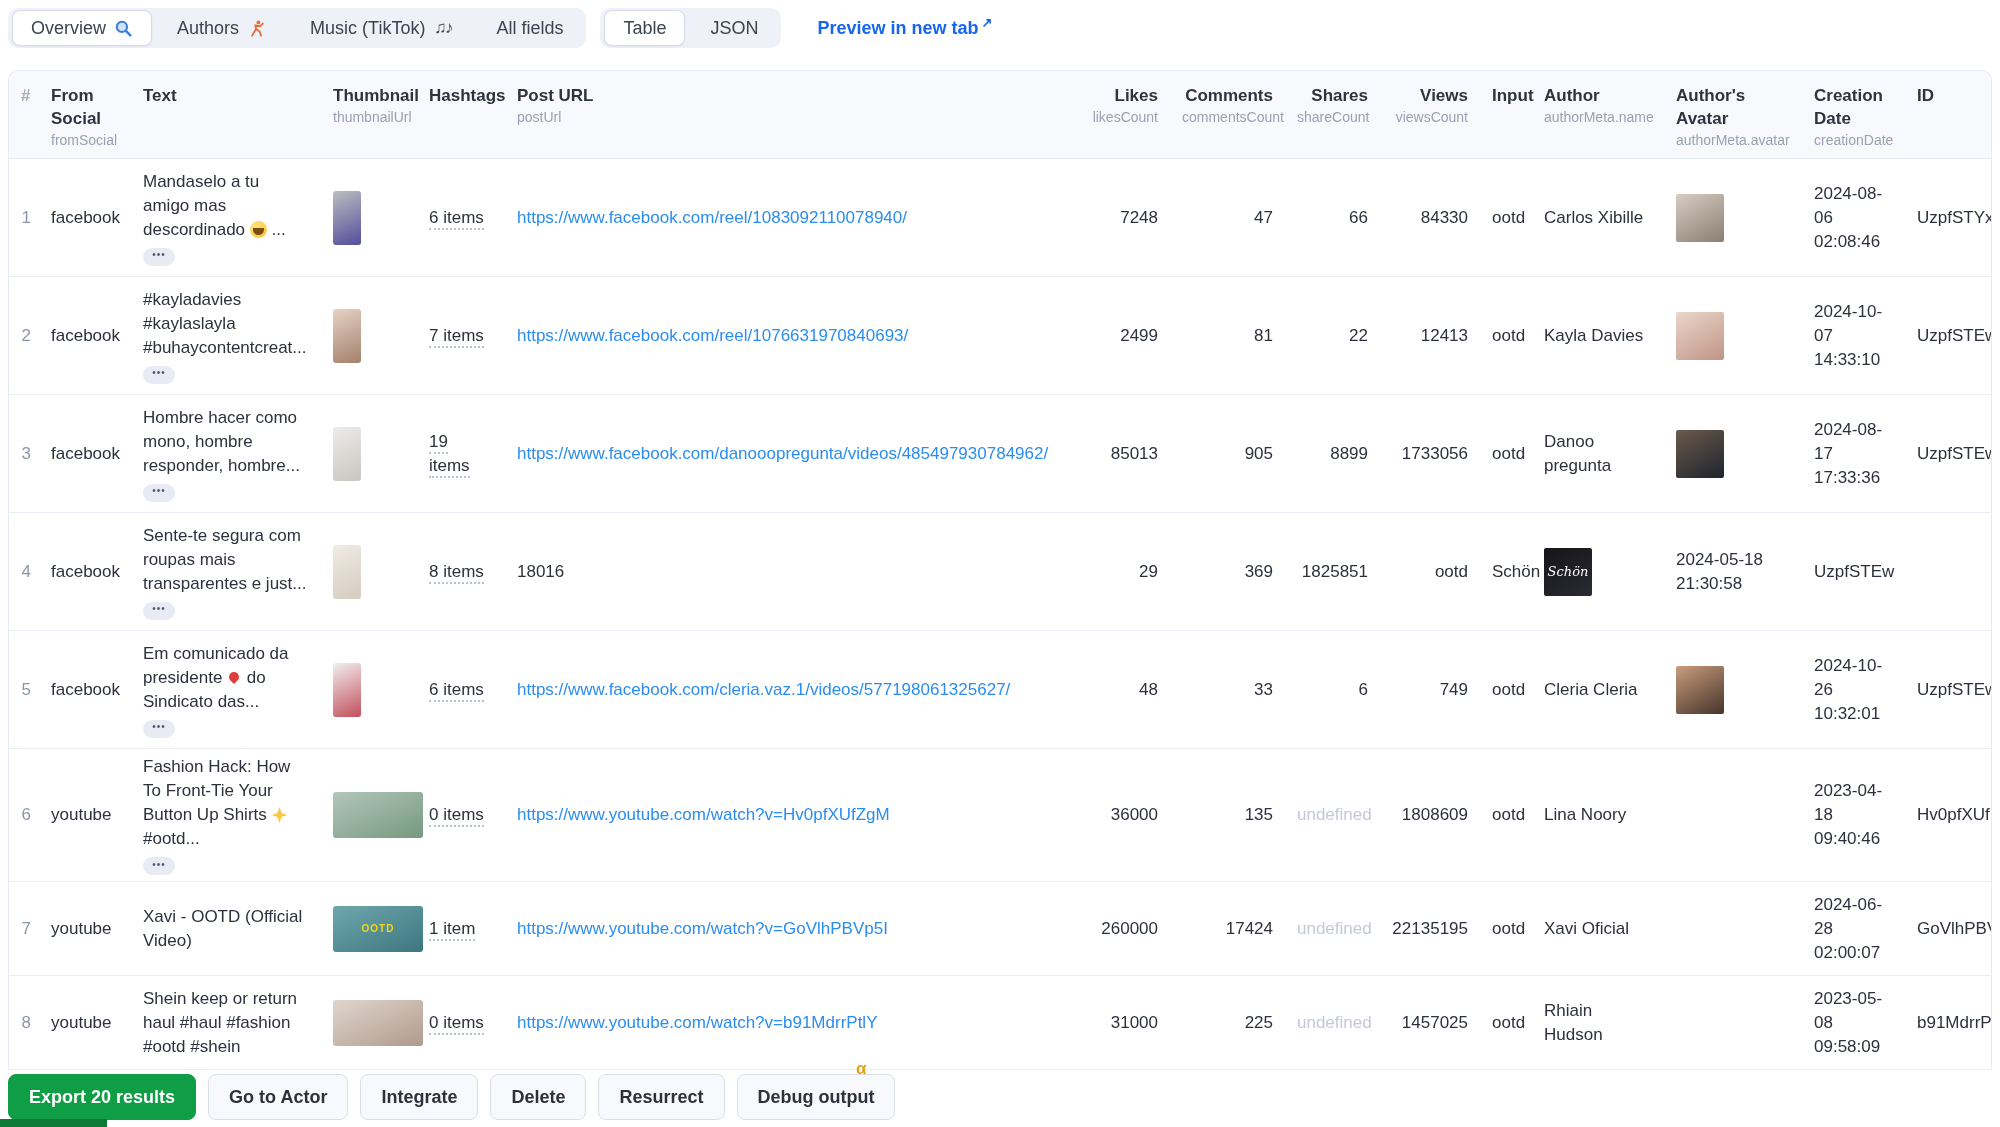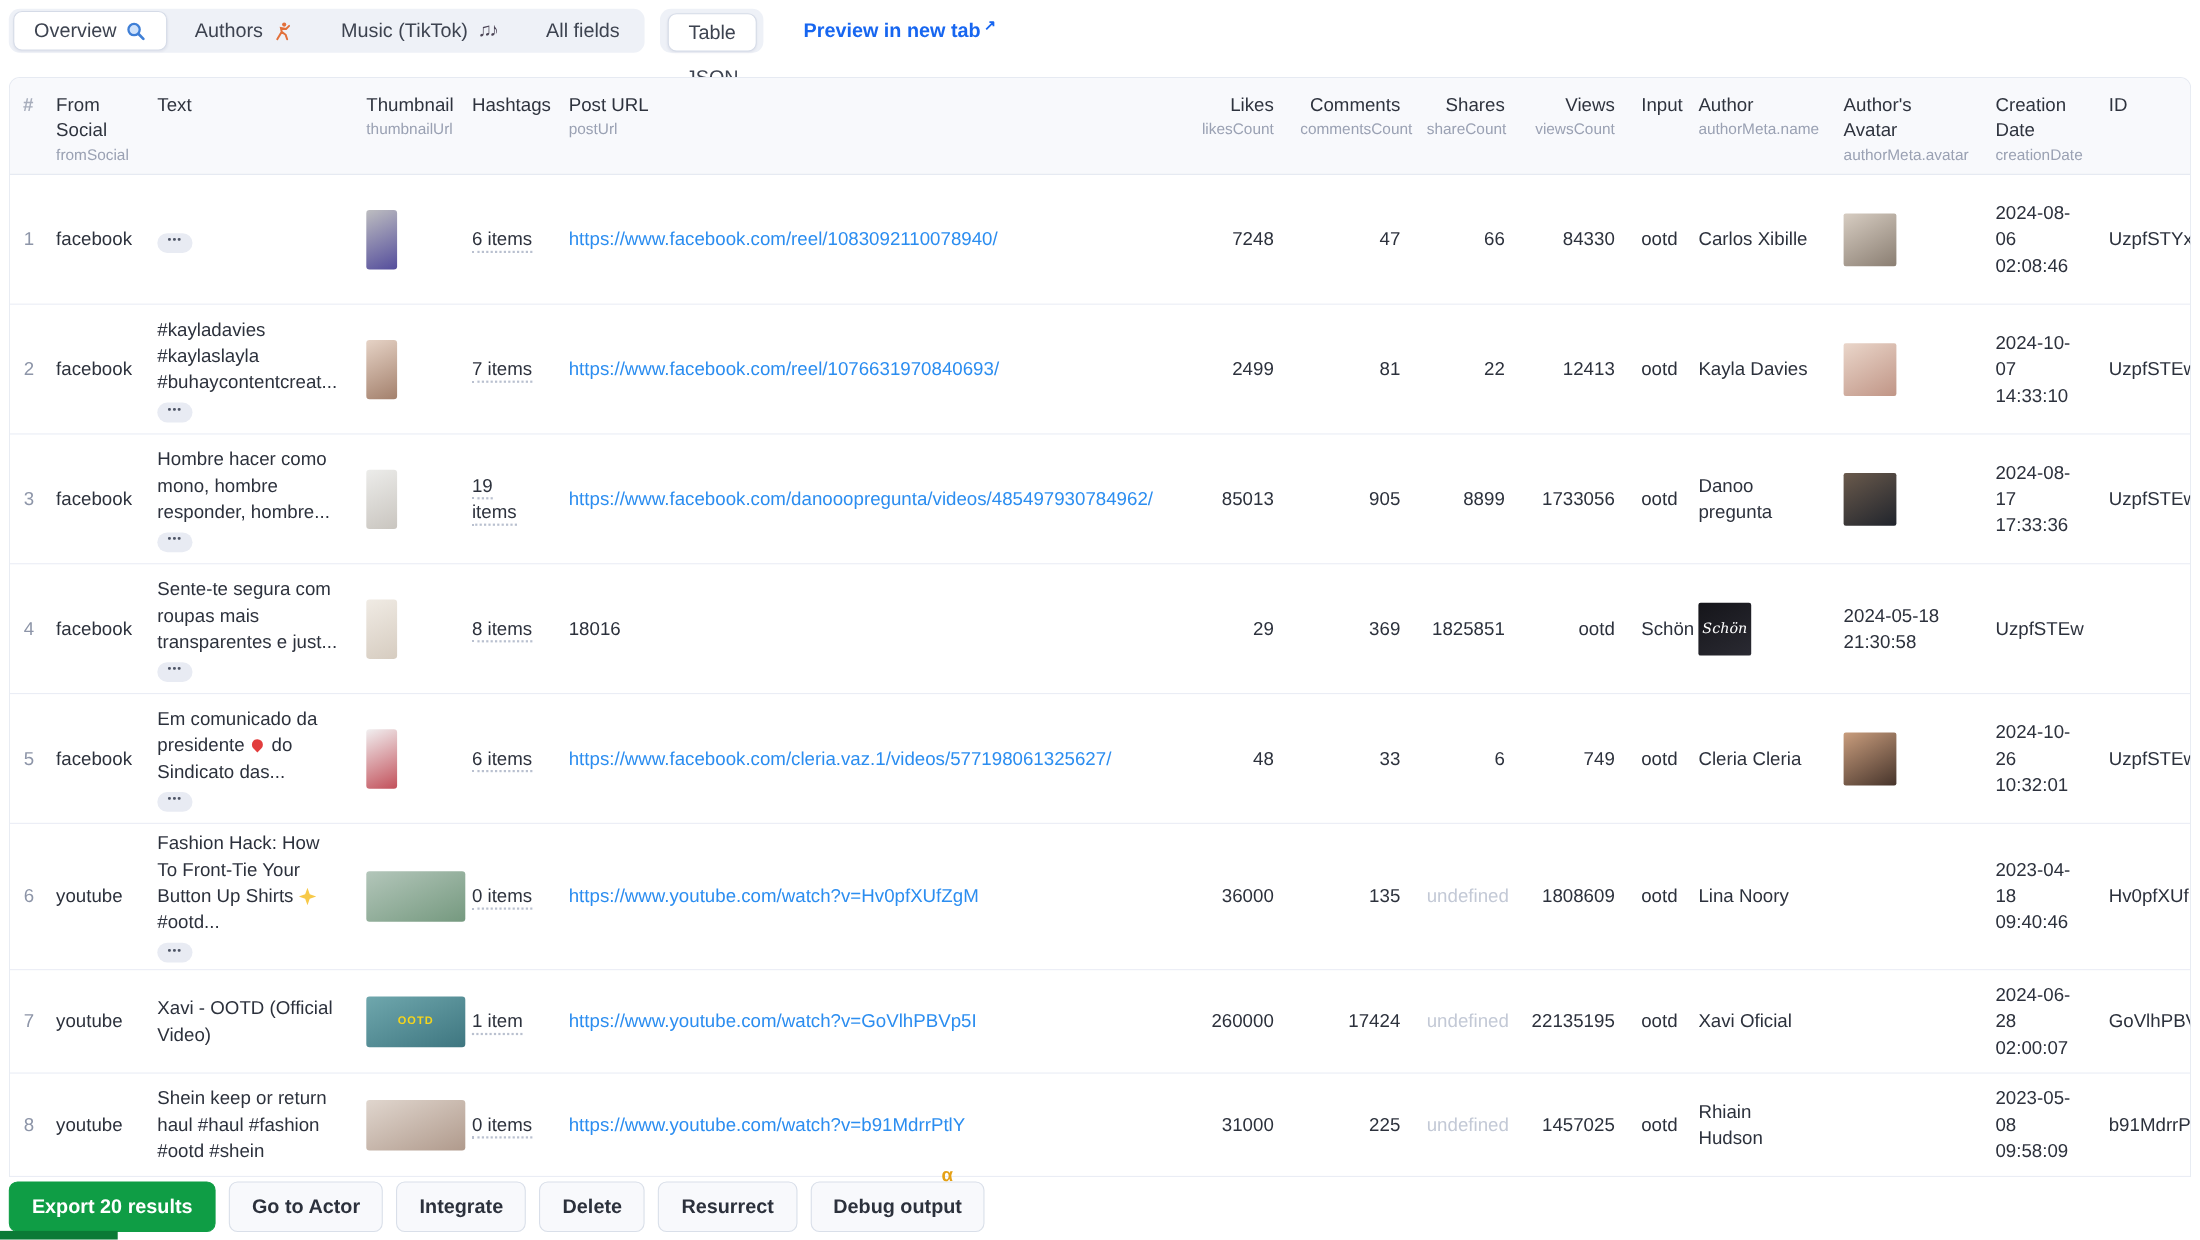--- a/index.html
+++ b/index.html
@@ -3,41 +3,41 @@
 <meta charset="utf-8">
 <style>
   * { box-sizing: border-box; margin: 0; padding: 0; }
   html,body { width: 2000px; height: 1127px; overflow: hidden; background: #fff;
     font-family: "Liberation Sans", sans-serif; color: #2c313c; position: relative; }
 
   
   .topbar { position: absolute; left: 8px; top: 8px; display: flex; align-items: center; }
   .tab-group { background: #eef1f7; border-radius: 10px; padding: 4px; display: flex;
     align-items: center; gap: 6px; height: 40px; }
-  .tab-group + .tab-group { margin-left: 14px; flex-direction: column; }
+  .tab-group + .tab-group { margin-left: 14px; }
   .tab { border: 1px solid transparent; background: transparent; border-radius: 8px;
     font-family: inherit; font-size: 18px; color: #3d4350; padding: 6px 18px; height: 36px;
     display: flex; align-items: center; gap: 8px; cursor: pointer; white-space: nowrap; }
   .tab.active { background: #fff; border-color: #d5dbe7; box-shadow: 0 1px 2px rgba(30,40,80,.06); }
   .tab-icon { display: inline-flex; width: 19px; height: 19px; align-items: center; justify-content: center; }
   .tab-icon:empty { display: none; }
   .notes-glyph { font-size: 17px; color: #4b4455; letter-spacing: -2px; }
   .preview-link { margin-left: 36px; color: #1766f0; font-size: 18px; font-weight: 700;
     text-decoration: none; display: inline-flex; align-items: flex-start; gap: 3px; cursor: pointer; }
   .ext-arrow { font-size: 13px; line-height: 13px; margin-top: -2px; }
 
   
   .card { position: absolute; left: 8px; top: 70px; width: 1984px; height: 1000px;
     border: 1px solid #e6eaf2; border-bottom: none; border-radius: 10px 10px 0 0;
     overflow: hidden; background: #fff; }
   .grid-row { display: grid;
     grid-template-columns: 30px 92px 190px 96px 88px 570px 95px 115px 95px 100px 52px 132px 138px 103px 140px; }
   .thead { background: #f8f9fc; border-bottom: 1px solid #e4e8f1; padding: 13px 0 10px; min-height: 84px; }
   .hcell { padding: 0 12px; font-size: 17px; }
-  .hlabel { font-weight: 400; color: #2e333e; line-height: 23px; }
+  .hlabel { font-weight: 700; color: #2e333e; line-height: 23px; }
   .hsub { font-size: 14px; color: #9aa1b3; margin-top: 2px; white-space: nowrap; }
   .hcell:nth-child(1) .hlabel { color: #a8aebc; font-weight: 600; }
   .hcell:nth-child(7), .hcell:nth-child(8), .hcell:nth-child(9), .hcell:nth-child(10) { text-align: right; }
 
   .trow { border-bottom: 1px solid #eaedf5; align-items: center; min-height: 118px; }
   .trow.short { min-height: 94px; }
   .cell { padding: 6px 12px; font-size: 17px; line-height: 24px; }
   .cell:nth-child(1) { text-align: right; color: #8d95a8; padding-right: 8px; }
   .cell:nth-child(7), .cell:nth-child(8), .cell:nth-child(9), .cell:nth-child(10) { text-align: right; }
 
@@ -215,20 +215,21 @@
   <div class="hcell">
     <div class="hlabel">ID</div>
     <div class="hsub"></div>
   </div>
 </div>
   <div id="tbody">
   <div class="trow grid-row">
     <div class="cell c-num">1</div>
     <div class="cell c-social">facebook</div>
     <div class="cell c-text">
+      <div class="ttext">Mandaselo a tu amigo mas descordinado <span class="em em-joy"></span> ...</div>
       <div class="expander">
             <span class="dots">•••</span>
           </div>
     </div>
     <div class="cell c-thumb">
       <div class="thumb portrait" style="background: linear-gradient(155deg, rgb(189, 189, 192), rgb(84, 77, 156));"></div>
     </div>
     <div class="cell c-hash">
       <span class="hash-items">6 items</span>
     </div>

